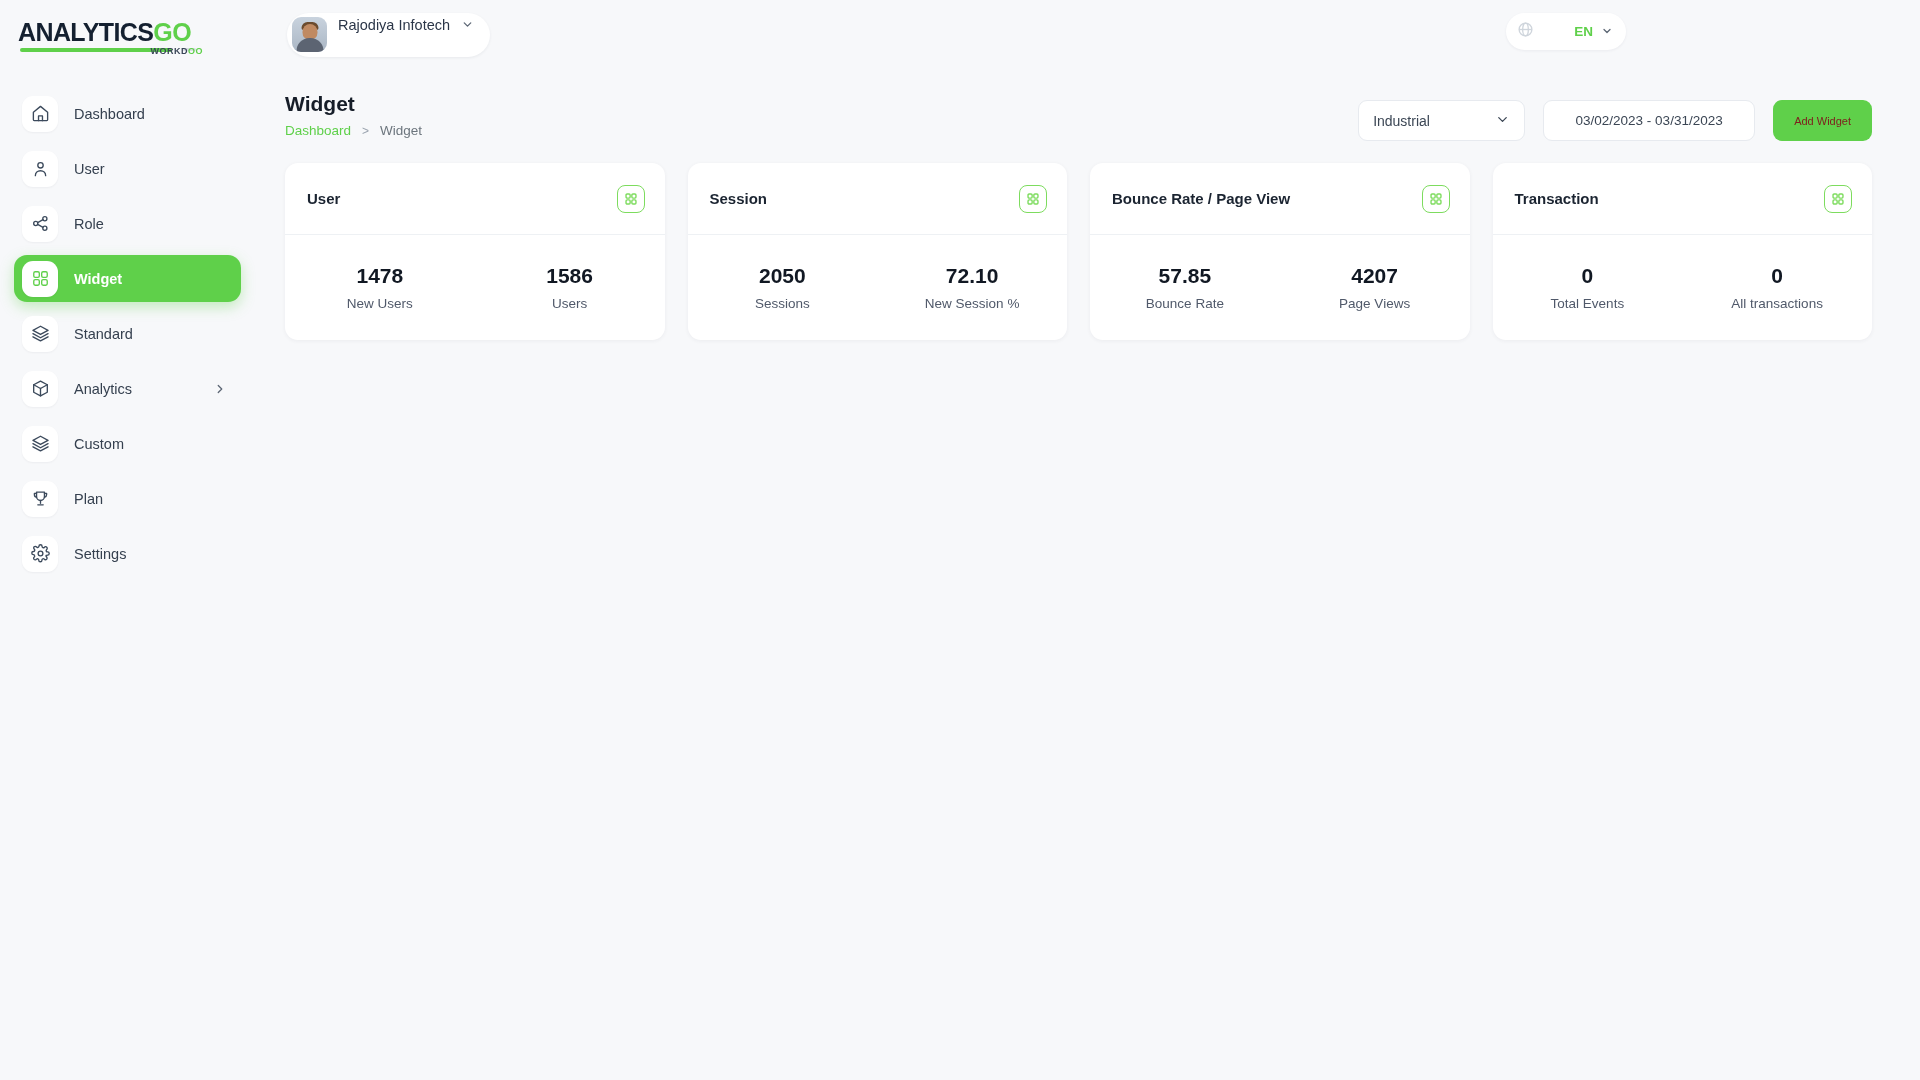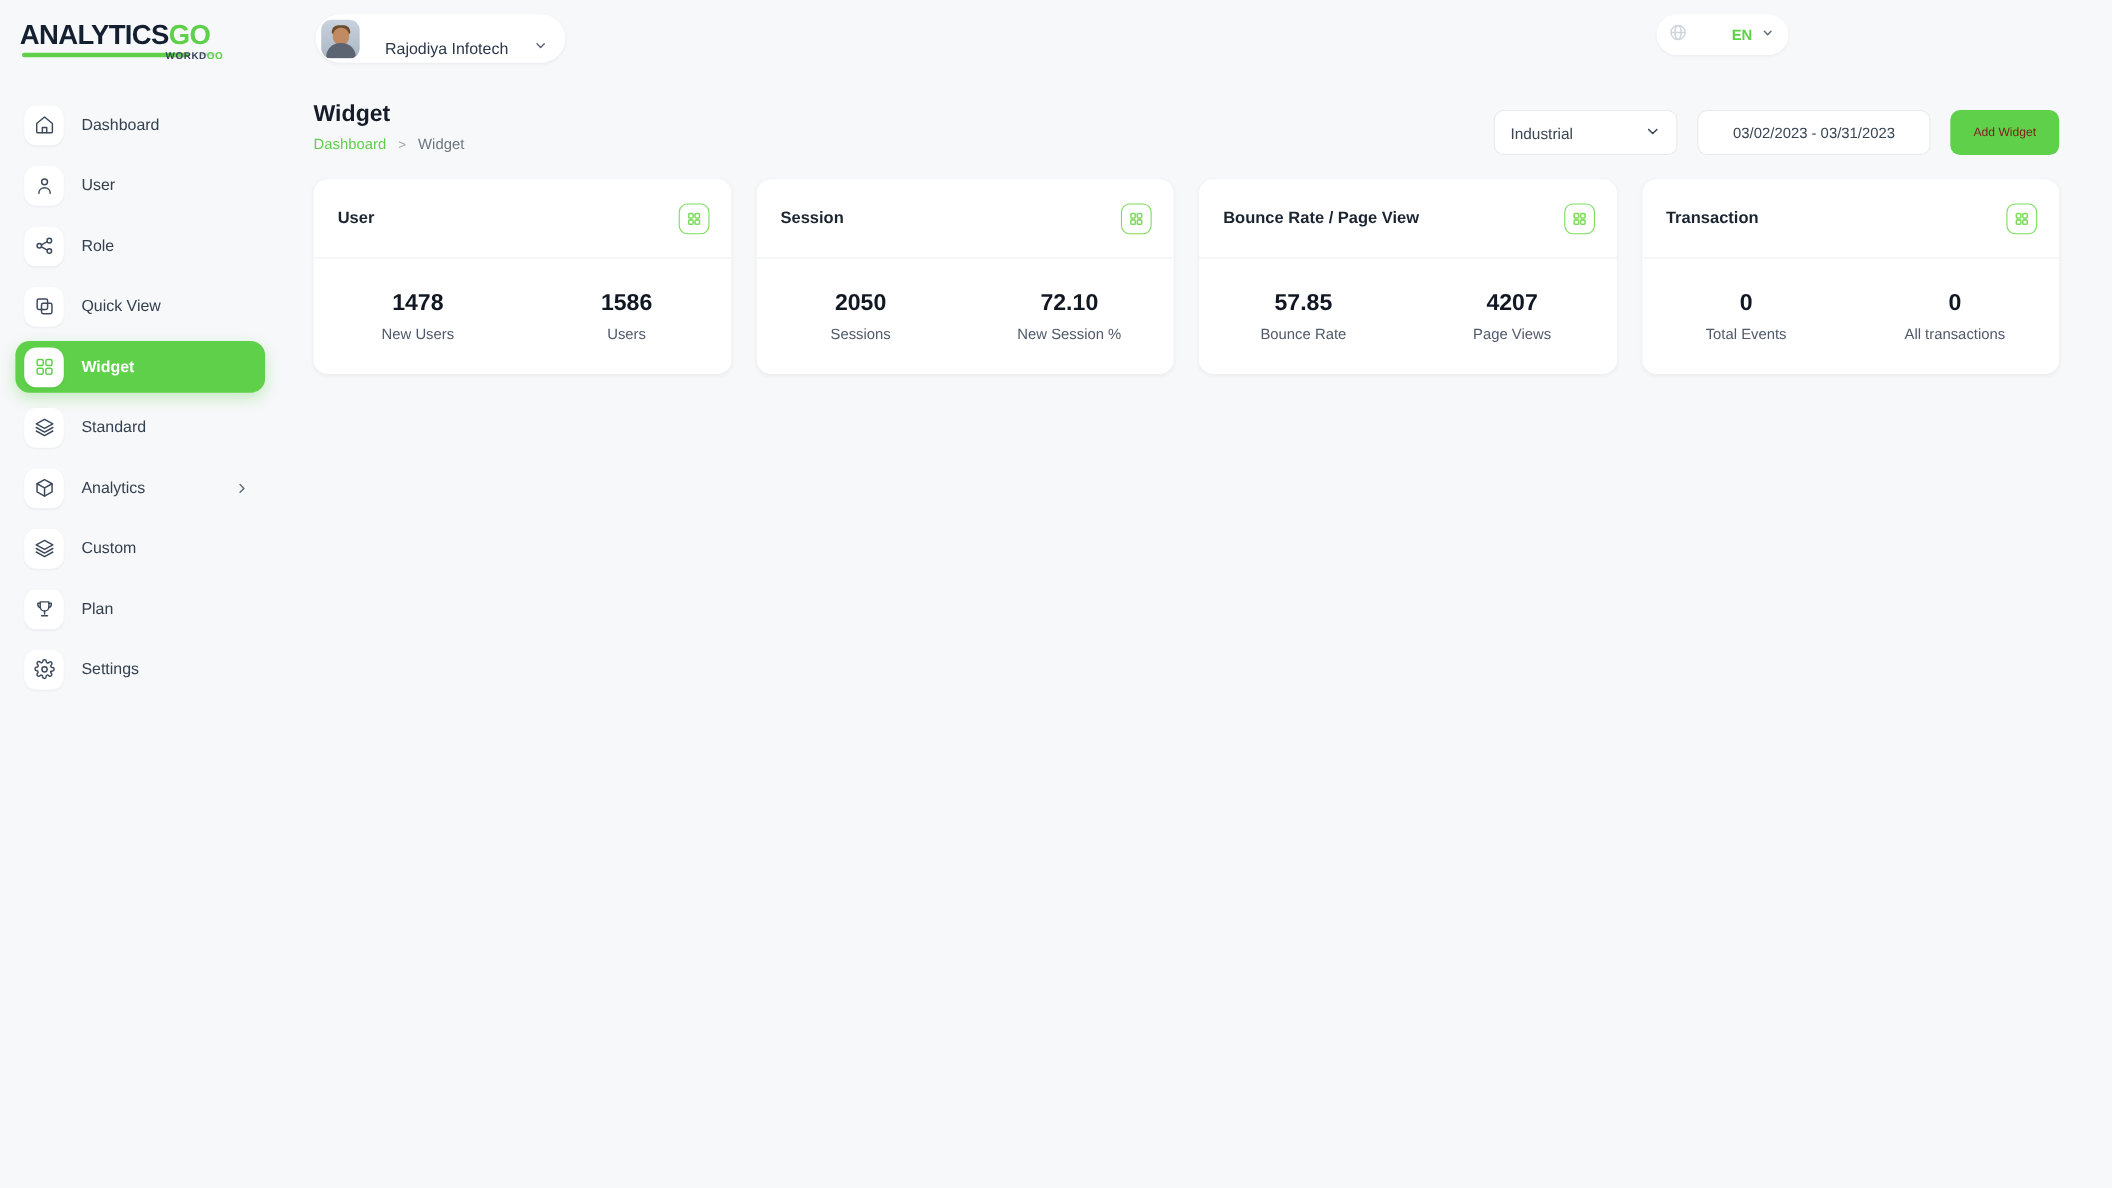--- a/index.html
+++ b/index.html
@@ -42,22 +42,22 @@
   .logo-workdo {
     position: absolute; right: 52px; bottom: 14px;
     font-size: 9px; font-weight: 700; letter-spacing: 0.5px;
     color: #3a4658;
   }
   .logo-workdo .dd { color: #5fd04a; }
 
   .org-chip {
     height: 44px; margin-left: 32px;
     background: #ffffff; border-radius: 26px;
-    display: flex; align-items: flex-end;
-    padding: 4px 16px 4px 5px; gap: 23px;
+    display: flex; align-items: flex-start;
+    padding: 4px 16px 4px 5px; gap: 11px;
     box-shadow: 0 1px 3px rgba(30,40,60,.07);
     cursor: pointer;
   }
   .avatar {
     width: 35px; height: 35px; border-radius: 9px;
     background: linear-gradient(#c9d3de, #aab6c4);
     position: relative; overflow: hidden; flex: none;
   }
   .avatar .face {
     position: absolute; left: 50%; top: 7px; transform: translateX(-50%);
@@ -246,29 +246,20 @@
       <span class="nav-icon">
         <svg width="19" height="19" viewBox="0 0 24 24" fill="none" stroke="#3c4a5c" stroke-width="1.7" stroke-linecap="round" stroke-linejoin="round">
           <circle cx="17.5" cy="6" r="2.6"></circle>
           <circle cx="17.5" cy="18" r="2.6"></circle>
           <circle cx="6" cy="12" r="2.6"></circle>
           <line x1="8.4" y1="10.8" x2="15.2" y2="7.2"></line>
           <line x1="8.4" y1="13.2" x2="15.2" y2="16.8"></line>
         </svg>
       </span>
       <span class="nav-label">Role</span>
-    </div>
-    <div class="nav-item">
-      <span class="nav-icon">
-        <svg width="19" height="19" viewBox="0 0 24 24" fill="none" stroke="#3c4a5c" stroke-width="1.7" stroke-linecap="round" stroke-linejoin="round">
-          <rect x="3.5" y="3.5" width="12" height="12" rx="2"></rect>
-          <rect x="8.5" y="8.5" width="12" height="12" rx="2"></rect>
-        </svg>
-      </span>
-      <span class="nav-label">Quick View</span>
     </div>
     <div class="nav-item active">
       <span class="nav-icon">
         <svg width="19" height="19" viewBox="0 0 24 24" fill="none" stroke="#5fd04a" stroke-width="1.7" stroke-linecap="round" stroke-linejoin="round">
           <rect x="3.5" y="3.5" width="7" height="7" rx="1.8"></rect>
           <rect x="13.5" y="3.5" width="7" height="7" rx="1.8"></rect>
           <rect x="3.5" y="13.5" width="7" height="7" rx="1.8"></rect>
           <rect x="13.5" y="13.5" width="7" height="7" rx="1.8"></rect>
         </svg>
       </span>

